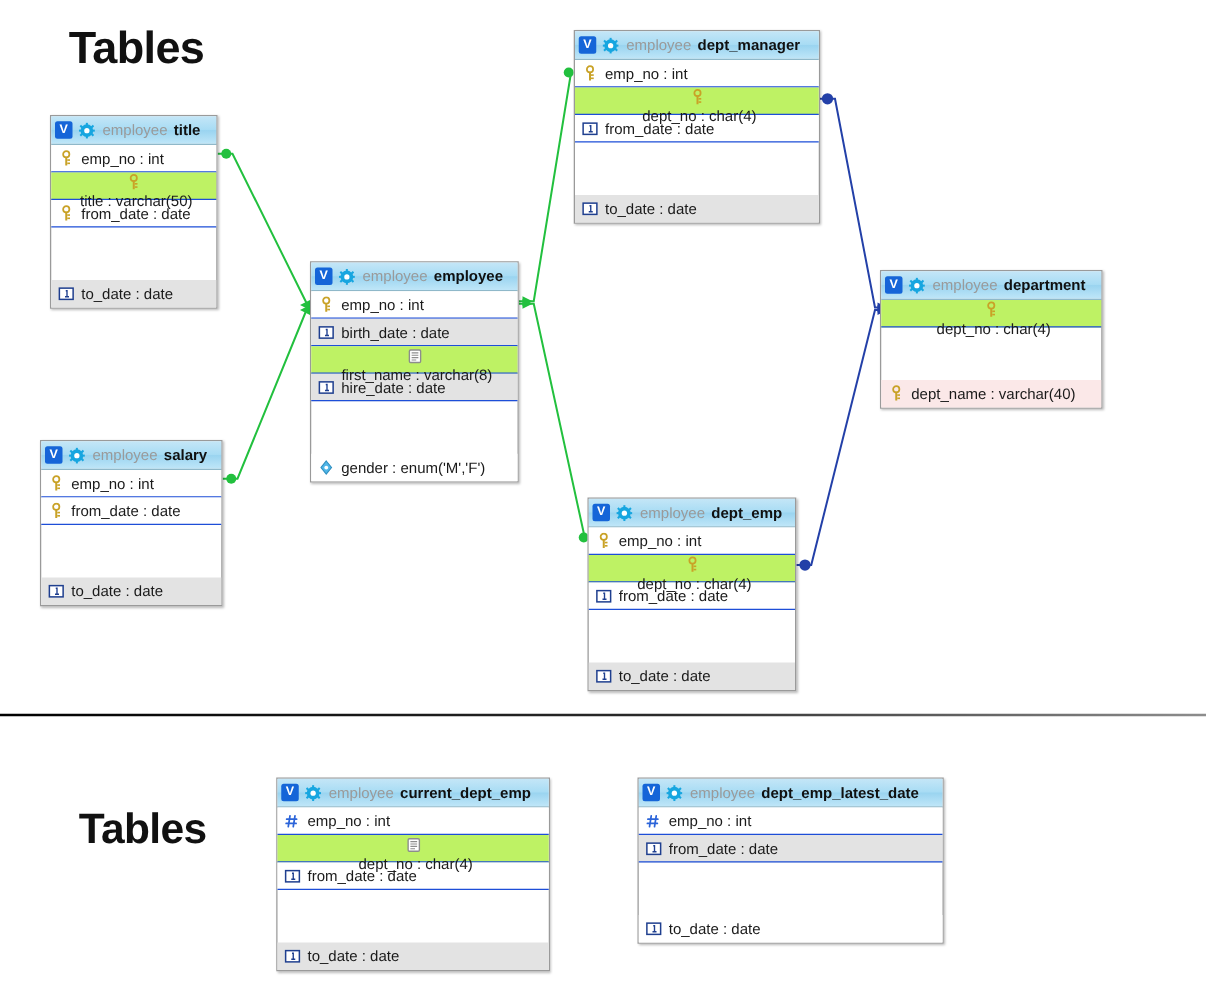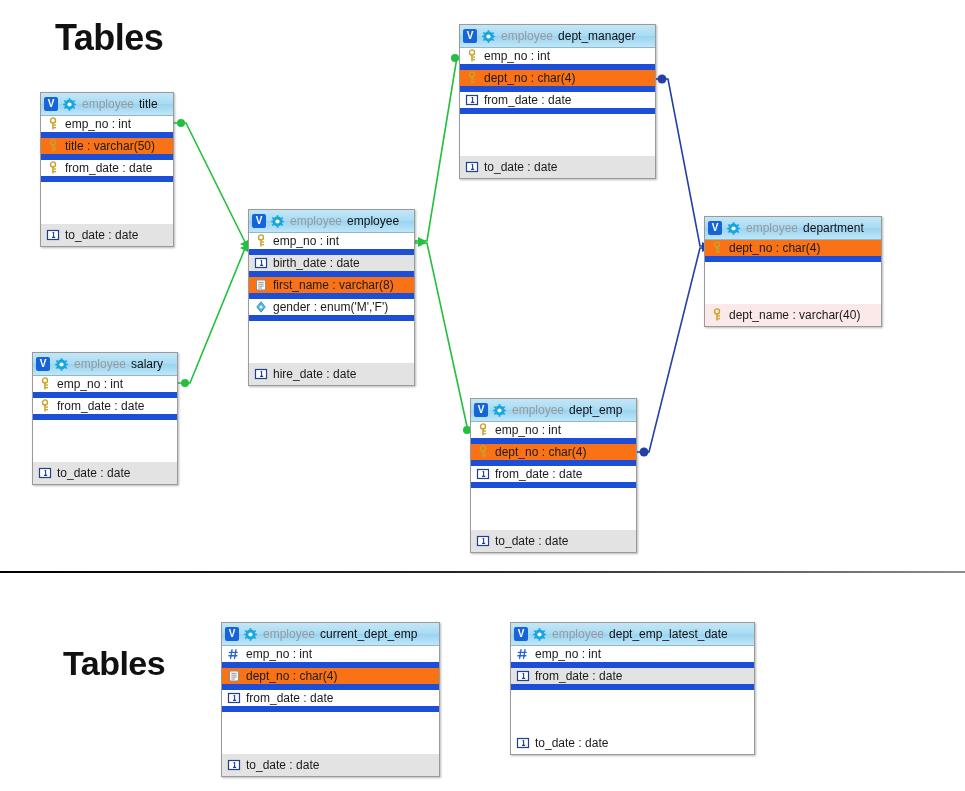--- a/index.html
+++ b/index.html
@@ -42,34 +42,34 @@
     width:14px;height:14px;flex:0 0 14px;border-radius:2px;
     background:#1565d8;color:#fff;font-size:10px;font-weight:bold;
     display:flex;align-items:center;justify-content:center;
     font-family:"Liberation Sans",sans-serif;line-height:1;
   }
   .gear{flex:0 0 13px;width:13px;height:13px;margin-left:5px;display:block;}
   .schema{
     margin-left:6px;font-size:12px;color:#9a9a9a;
   }
   .tname{
-    margin-left:5px;font-size:12px;color:#101010;font-weight:normal;
+    margin-left:5px;font-size:12px;color:#101010;font-weight:bold;
   }
 
   .ent-rows{display:block;}
   .row{
     height:22px;display:flex;align-items:center;
     padding-left:4px;font-size:12px;color:#1a1a1a;
-    border-bottom:6px solid #1d4ed8;
+    border-bottom:1px solid #1d4ed8;
     white-space:nowrap;box-sizing:border-box;
   }
   .row:last-child{border-bottom:none;margin-top:42px;}
   .row.bg-white{background:#ffffff;}
   .row.bg-gray{background:#e3e3e3;}
-  .row.bg-pink{background:#f97316;}
+  .row.bg-pink{background:#bef264;flex-direction:column;}
   .row.bg-pinklite{background:#fbe8e8;}
   .col-icon{flex:0 0 16px;width:16px;height:14px;margin-right:4px;display:block;}
   .col-text{display:inline-block;}
 
   
   #ent-title{left:40px;top:92px;width:134px;}
   #ent-employee{left:248px;top:209px;width:167px;}
   #ent-salary{left:32px;top:352px;width:146px;}
   #ent-dept_manager{left:459px;top:24px;width:197px;}
   #ent-dept_emp{left:470px;top:398px;width:167px;}
@@ -223,34 +223,34 @@
           </svg>
           <span class="col-text">birth_date : date</span>
         </div>
         <div class="row bg-pink">
           <svg class="col-icon" viewBox="0 0 16 14">
             <rect x="3.5" y="2" width="9" height="10" rx="1" fill="#ffffff" stroke="#8d8d8d" stroke-width="1.1"></rect>
             <path d="M5.3 4.3 H10.7 M5.3 6.2 H10.7 M5.3 8.1 H10.7 M5.3 10 H9" stroke="#8d8d8d" stroke-width="0.95"></path>
           </svg>
           <span class="col-text">first_name : varchar(8)</span>
         </div>
+        <div class="row bg-gray">
+          <svg class="col-icon" viewBox="0 0 16 14">
+            <rect x="2.5" y="2.5" width="11" height="9" fill="#ffffff" stroke="#1f3f8f" stroke-width="1.2"></rect>
+            <path d="M7.6 4.6 L8.6 4.6 L8.6 9.4 M7.0 9.4 L10.2 9.4" stroke="#1f3f8f" stroke-width="1.1" fill="none"></path>
+          </svg>
+          <span class="col-text">hire_date : date</span>
+        </div>
         <div class="row bg-white">
           <svg class="col-icon" viewBox="0 0 16 14">
             <path d="M8 1.8 L12.2 7 L8 12.2 L3.8 7 Z" fill="#4fb6e8" stroke="#2f8fc0" stroke-width="0.9"></path>
             <circle cx="8" cy="7" r="1.5" fill="#ffffff"></circle>
           </svg>
           <span class="col-text">gender : enum('M','F')</span>
         </div>
-        <div class="row bg-gray">
-          <svg class="col-icon" viewBox="0 0 16 14">
-            <rect x="2.5" y="2.5" width="11" height="9" fill="#ffffff" stroke="#1f3f8f" stroke-width="1.2"></rect>
-            <path d="M7.6 4.6 L8.6 4.6 L8.6 9.4 M7.0 9.4 L10.2 9.4" stroke="#1f3f8f" stroke-width="1.1" fill="none"></path>
-          </svg>
-          <span class="col-text">hire_date : date</span>
-        </div>
       </div>
     </div>
   <div class="entity" id="ent-salary">
       <div class="ent-header">
         <span class="vbadge">V</span>
         <svg class="gear" viewBox="0 0 16 16">
           <g fill="#17a6e0">
             <circle cx="8" cy="8" r="6.2"></circle>
             <rect x="7" y="0.2" width="2" height="3.2"></rect>
             <rect x="7" y="12.6" width="2" height="3.2"></rect>

